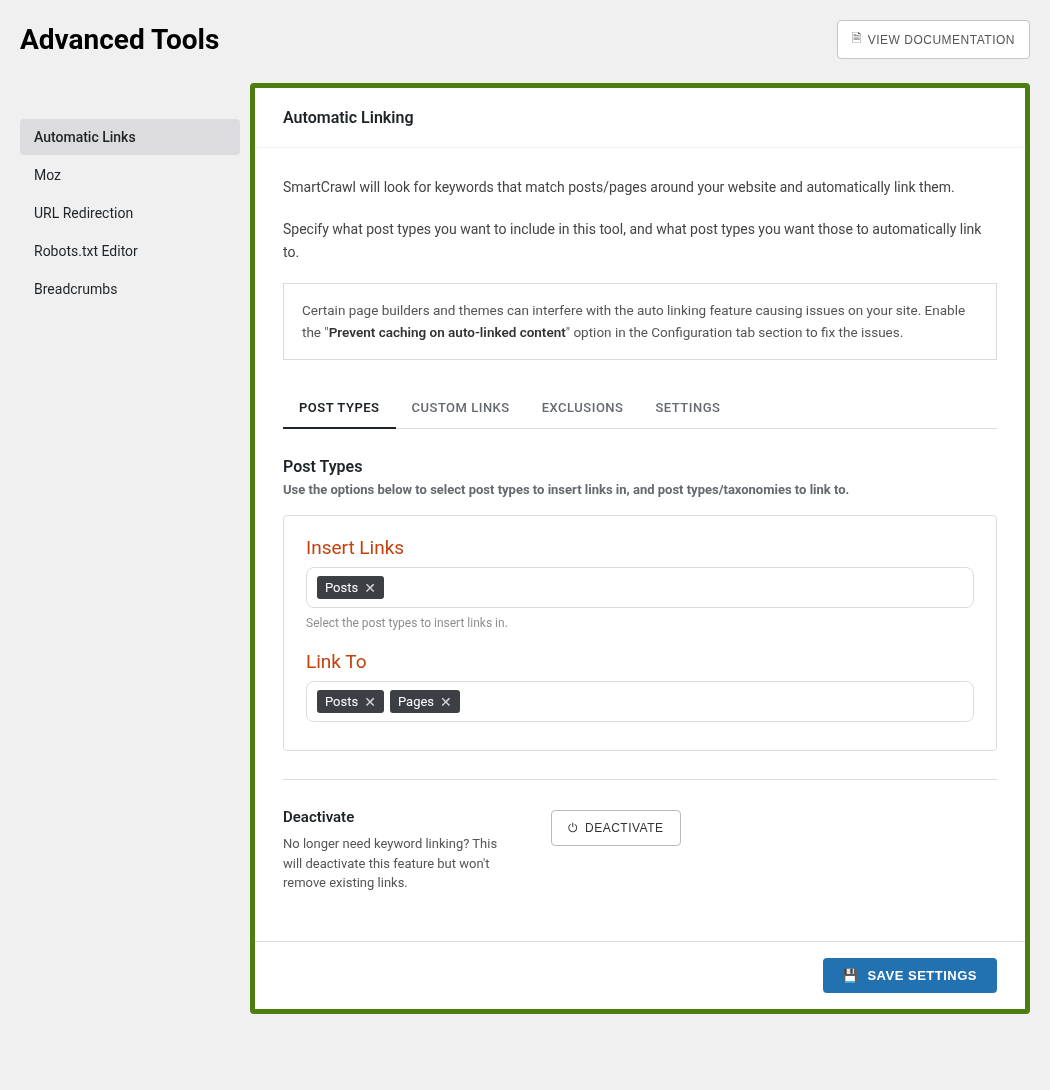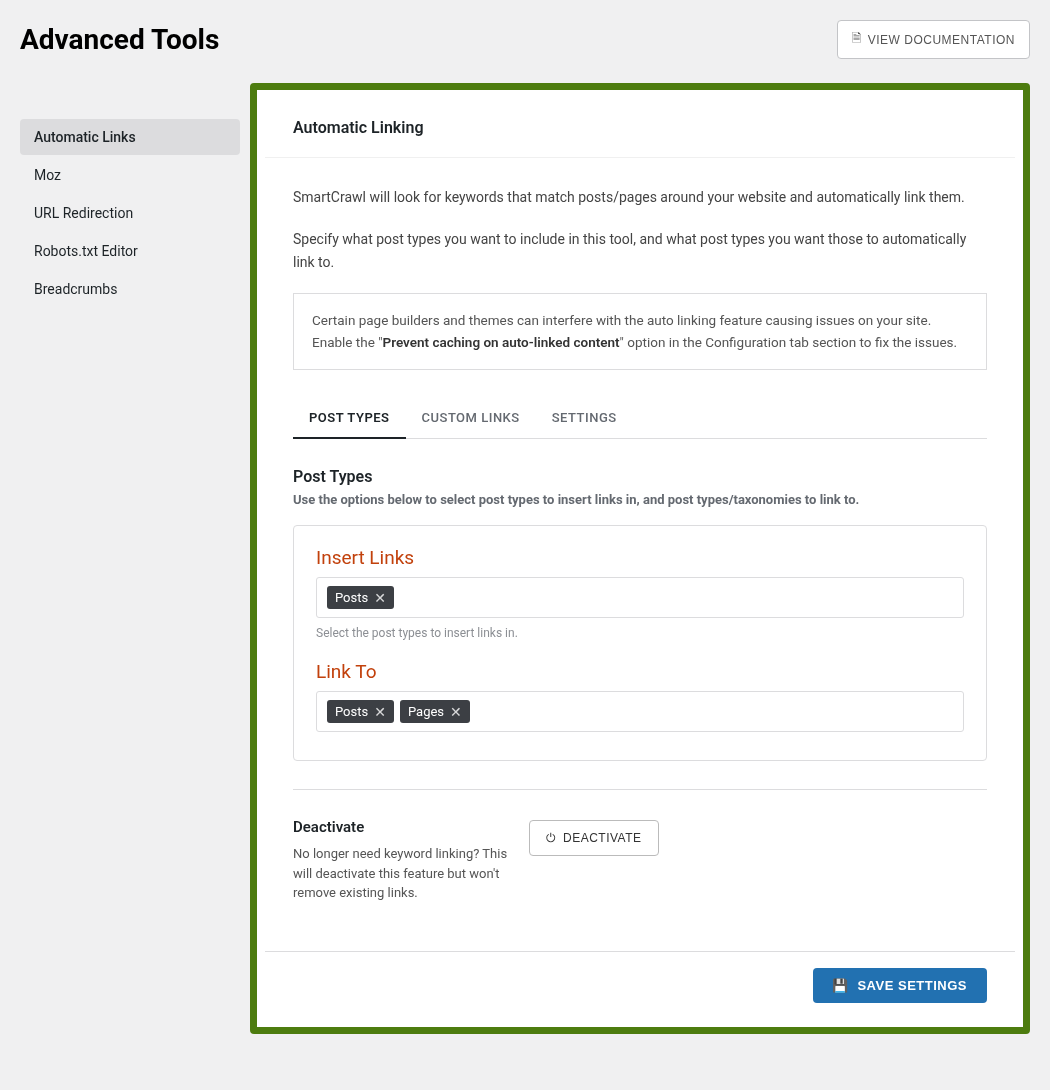--- a/index.html
+++ b/index.html
@@ -61,22 +61,22 @@
       cursor: pointer;
     }
     .sidebar-item.active {
       background: #dcdcde;
       font-weight: 500;
     }
     .main-panel {
       flex: 1;
       background: #fff;
       border-radius: 4px;
-      border: 7px solid #4d7c0f;
-      padding: 8px;
+      border: 5px solid #4d7c0f;
+      padding: 0;
       overflow: hidden;
     }
     .panel-header {
       padding: 20px 28px;
       border-bottom: 1px solid #f0f0f0;
     }
     .panel-header-title {
       font-size: 16px;
       font-weight: 600;
       color: #1d2327;
@@ -143,21 +143,21 @@
       padding: 20px 22px;
       margin-bottom: 28px;
     }
     .field-label {
       font-size: 19px;
       color: #c2410c;
       margin-bottom: 8px;
     }
     .tag-input-row {
       border: 1px solid #dcdcde;
-      border-radius: 3px;
+      border-radius: 8px;
       padding: 8px 10px;
       display: flex;
       align-items: center;
       flex-wrap: wrap;
       gap: 6px;
       min-height: 40px;
       margin-bottom: 8px;
       background: #fff;
     }
     .tag {
@@ -185,21 +185,21 @@
     }
     .field-group:last-child { margin-bottom: 0; }
     .divider {
       border: none;
       border-top: 1px solid #dcdcde;
       margin: 28px 0;
     }
     .deactivate-section {
       display: flex;
       align-items: flex-start;
-      gap: 16px;
+      gap: 48px;
     }
     .deactivate-text h3 {
       font-size: 15px;
       font-weight: 600;
       color: #1d2327;
       margin-bottom: 8px;
     }
     .deactivate-text p {
       font-size: 13px;
       color: #555;
@@ -282,20 +282,21 @@
         <p class="description-text">SmartCrawl will look for keywords that match posts/pages around your website and automatically link them.</p>
         <p class="description-text">Specify what post types you want to include in this tool, and what post types you want those to automatically link to.</p>
 
         <div class="notice-box">
           <span>Certain page builders and themes can interfere with the auto linking feature causing issues on your site. Enable the "</span><strong>Prevent caching on auto-linked content</strong><span>" option in the Configuration tab section to fix the issues.</span>
         </div>
 
         <div class="tabs-bar" id="tabs-container">
             <div class="tab-item active">POST TYPES</div>
             <div class="tab-item">CUSTOM LINKS</div>
+            <div class="tab-item">EXCLUSIONS</div>
             <div class="tab-item">SETTINGS</div>
           </div>
 
         <div>
           <h3 class="section-title">Post Types</h3>
           <p class="section-desc">Use the options below to select post types to insert links in, and post types/taxonomies to link to.</p>
 
           <div class="card-box">
 
             <div class="field-group">

